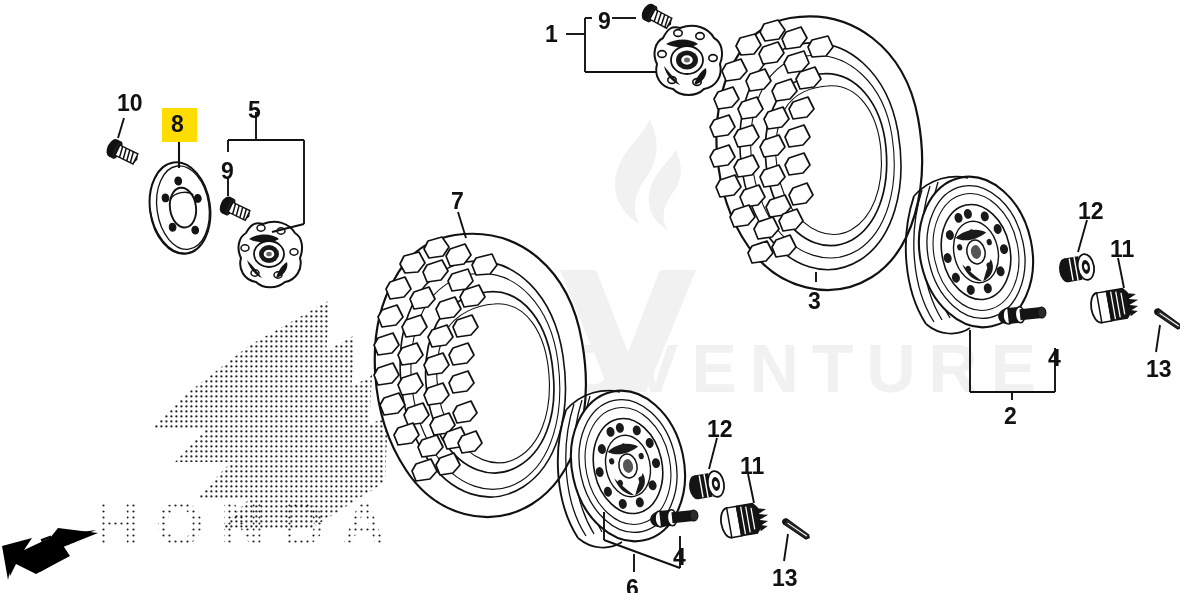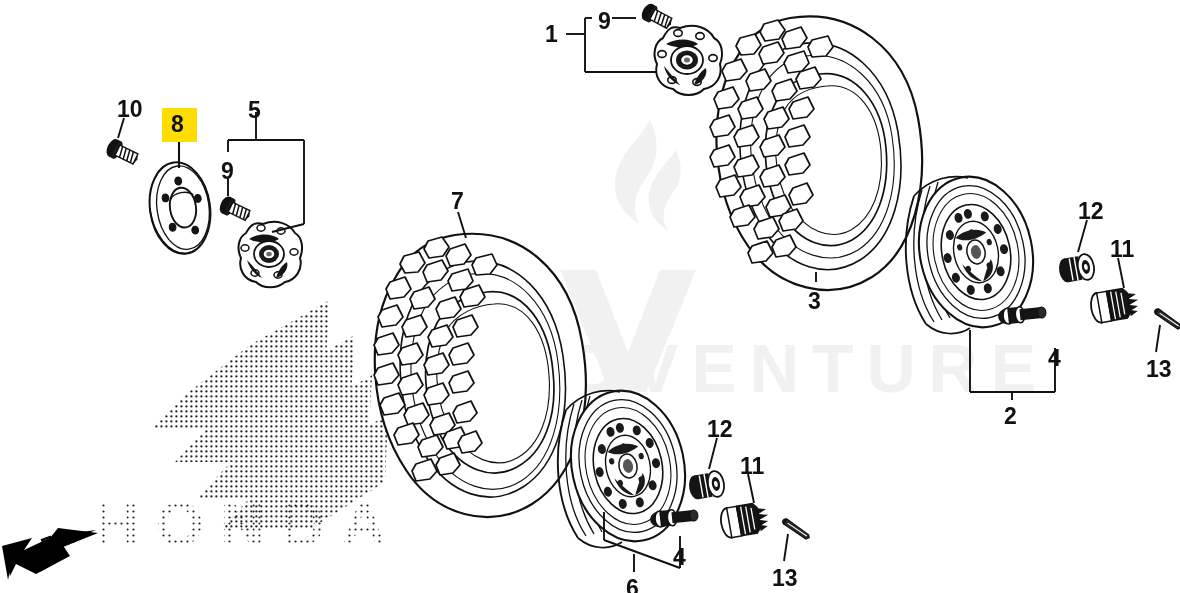--- a/index.html
+++ b/index.html
@@ -608,21 +608,21 @@
       </g>
     </g>
   </svg>
 
   <div class="hl-box" id="hl8" style="left: 162px; top: 108px; width: 35px; height: 34px; background: rgb(255, 221, 0);"></div>
 
   <div id="callout-layer">
       <div class="callout" style="left: 545px; top: 23px;">1</div>
       <div class="callout" style="left: 598px; top: 10px;">9</div>
       <div class="callout" style="left: 808px; top: 290px;">3</div>
-      <div class="callout" style="left: 117px; top: 98px;">10</div>
+      <div class="callout" style="left: 117px; top: 92px;">10</div>
       <div class="callout hl" style="left: 171px; top: 113px;">8</div>
       <div class="callout" style="left: 248px; top: 99px;">5</div>
       <div class="callout" style="left: 221px; top: 160px;">9</div>
       <div class="callout" style="left: 451px; top: 190px;">7</div>
       <div class="callout" style="left: 1078px; top: 200px;">12</div>
       <div class="callout" style="left: 1110px; top: 238px;">11</div>
       <div class="callout" style="left: 1048px; top: 347px;">4</div>
       <div class="callout" style="left: 1146px; top: 358px;">13</div>
       <div class="callout" style="left: 1004px; top: 405px;">2</div>
       <div class="callout" style="left: 707px; top: 418px;">12</div>

